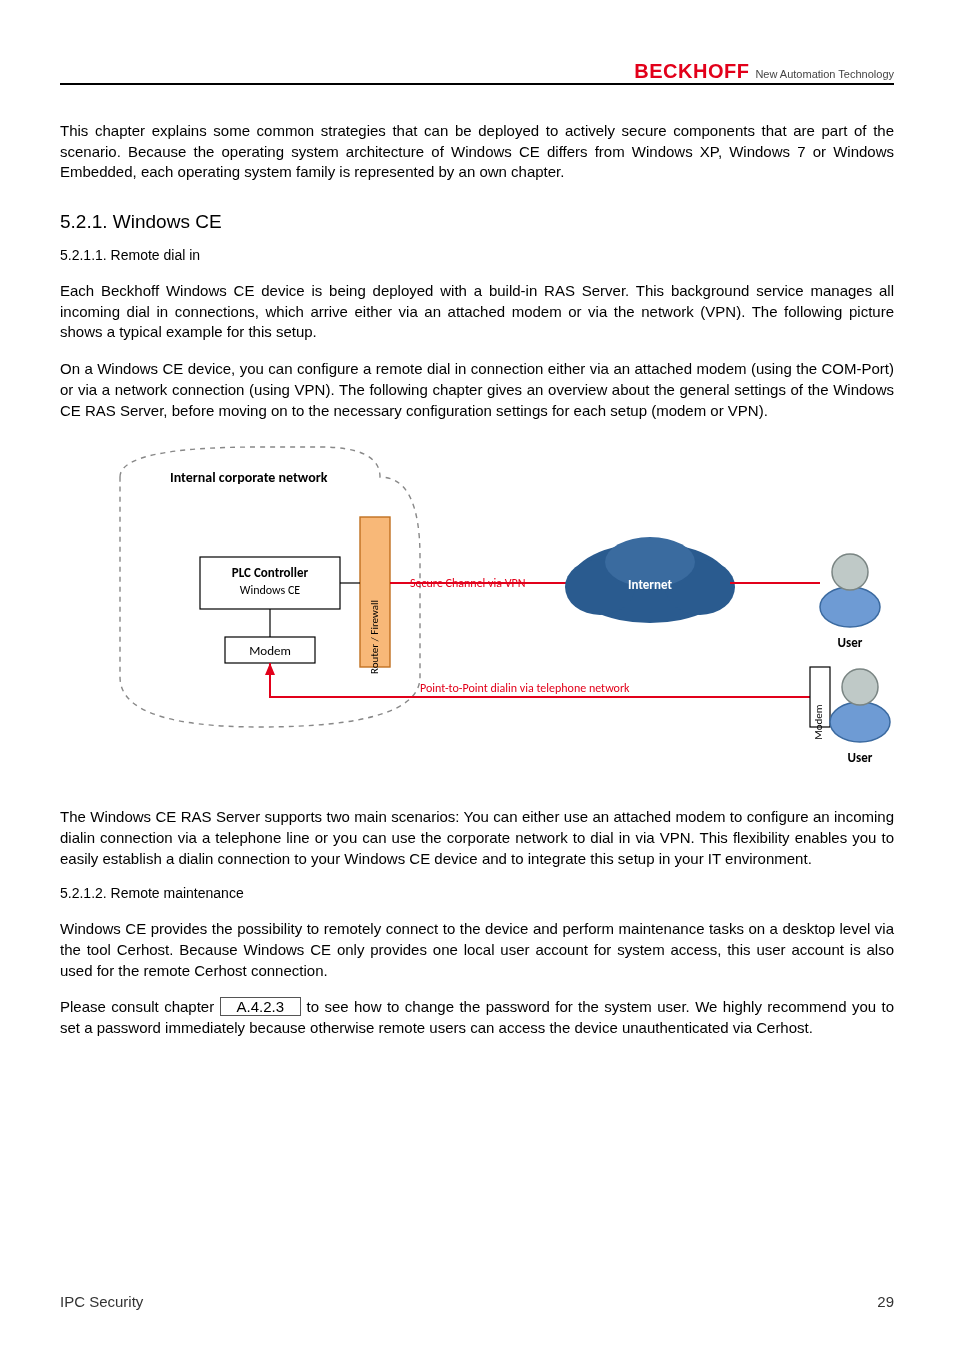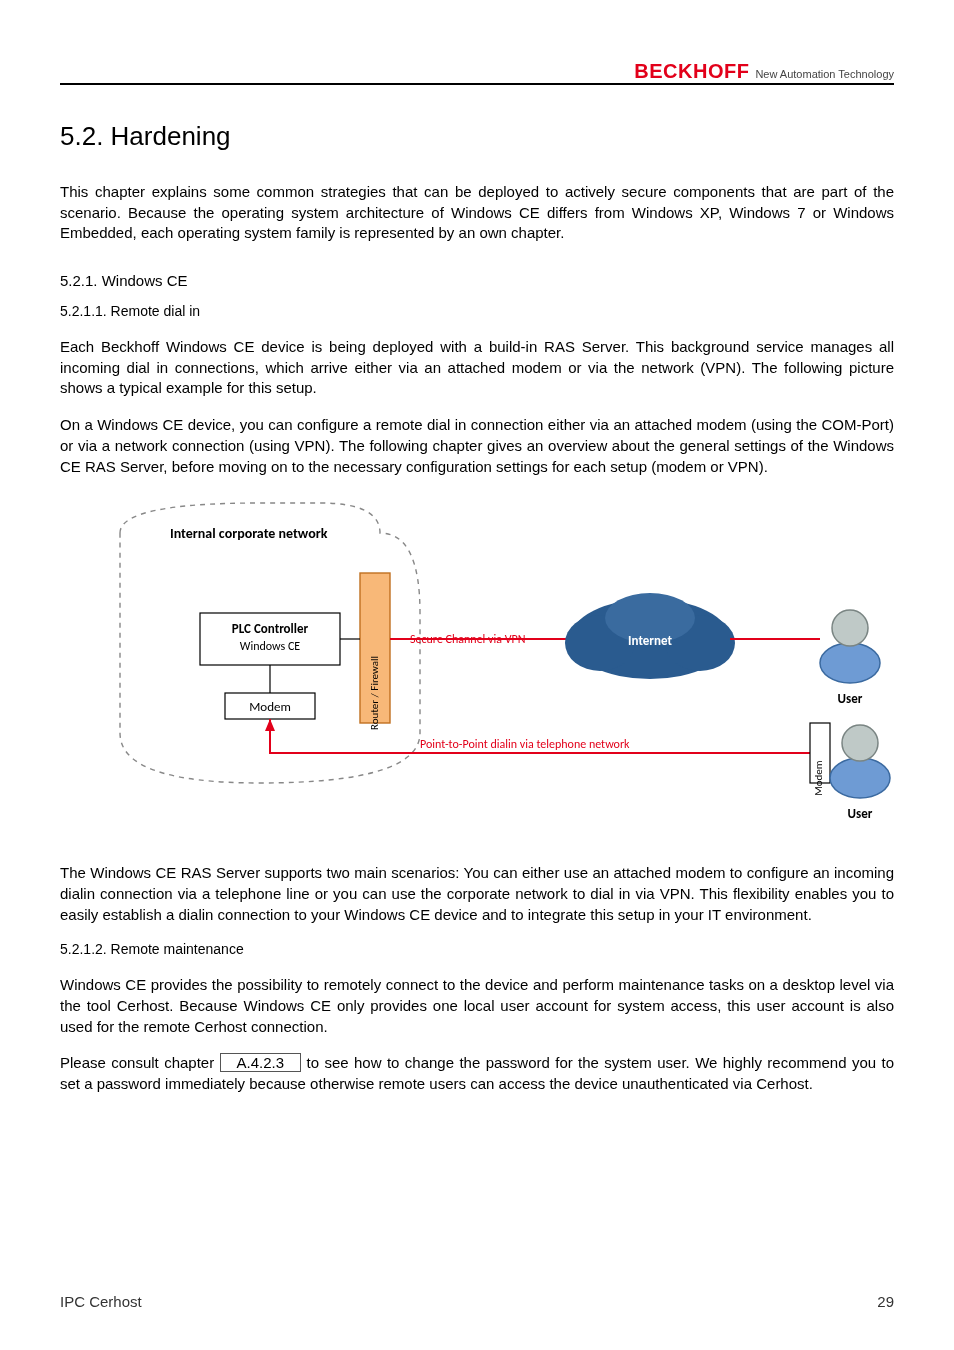--- a/index.html
+++ b/index.html
@@ -41,21 +41,21 @@
     font-size: 11px;
     color: #444;
     font-weight: 500;
   }
   h1 {
     font-size: 26px;
     font-weight: 400;
     margin: 0 0 30px 0;
   }
   h2 {
-    font-size: 15px;
+    font-size: 19px;
     font-weight: 400;
     margin: 28px 0 14px 0;
   }
   h3 {
     font-size: 14px;
     font-weight: 400;
     margin: 14px 0 18px 0;
   }
   p {
     font-size: 15px;
@@ -90,21 +90,20 @@
 
 <div class="page">
 
   <div class="header-row">
     <div class="brand">
       <span class="brand-main">BECKHOFF</span>
       <span class="brand-sub">New Automation Technology</span>
     </div>
   </div>
 
-  <h1>5.2. Hardening</h1>
 
   <p>This chapter explains some common strategies that can be deployed to actively secure components that are part of the scenario. Because the operating system architecture of Windows CE differs from Windows XP, Windows 7 or Windows Embedded, each operating system family is represented by an own chapter.</p>
 
   <h2>5.2.1. Windows CE</h2>
 
   <h3>5.2.1.1. Remote dial in</h3>
 
   <p>Each Beckhoff Windows CE device is being deployed with a build-in RAS Server. This background service manages all incoming dial in connections, which arrive either via an attached modem or via the network (VPN). The following picture shows a typical example for this setup.</p>
   <p>On a Windows CE device, you can configure a remote dial in connection either via an attached modem (using the COM-Port) or via a network connection (using VPN). The following chapter gives an overview about the general settings of the Windows CE RAS Server, before moving on to the necessary configuration settings for each setup (modem or VPN).</p>
 
@@ -167,17 +166,17 @@
 
   <h3>5.2.1.2. Remote maintenance</h3>
 
   <p>Windows CE provides the possibility to remotely connect to the device and perform maintenance tasks on a desktop level via the tool Cerhost. Because Windows CE only provides one local user account for system access, this user account is also used for the remote Cerhost connection.</p>
 
   <p>
     <span>Please consult chapter </span><span class="link" style="border:1px solid #555; padding:0 16px;">A.4.2.3</span><span> to see how to change the password for the system user. We highly recommend you to set a password immediately because otherwise remote users can access the device unauthenticated via Cerhost.</span>
   </p>
 
   <div class="footer">
-    <span>IPC Cerhost</span>
+    <span>IPC Security</span>
     <span>29</span>
   </div>
 
 </div>
 
 </body></html>

